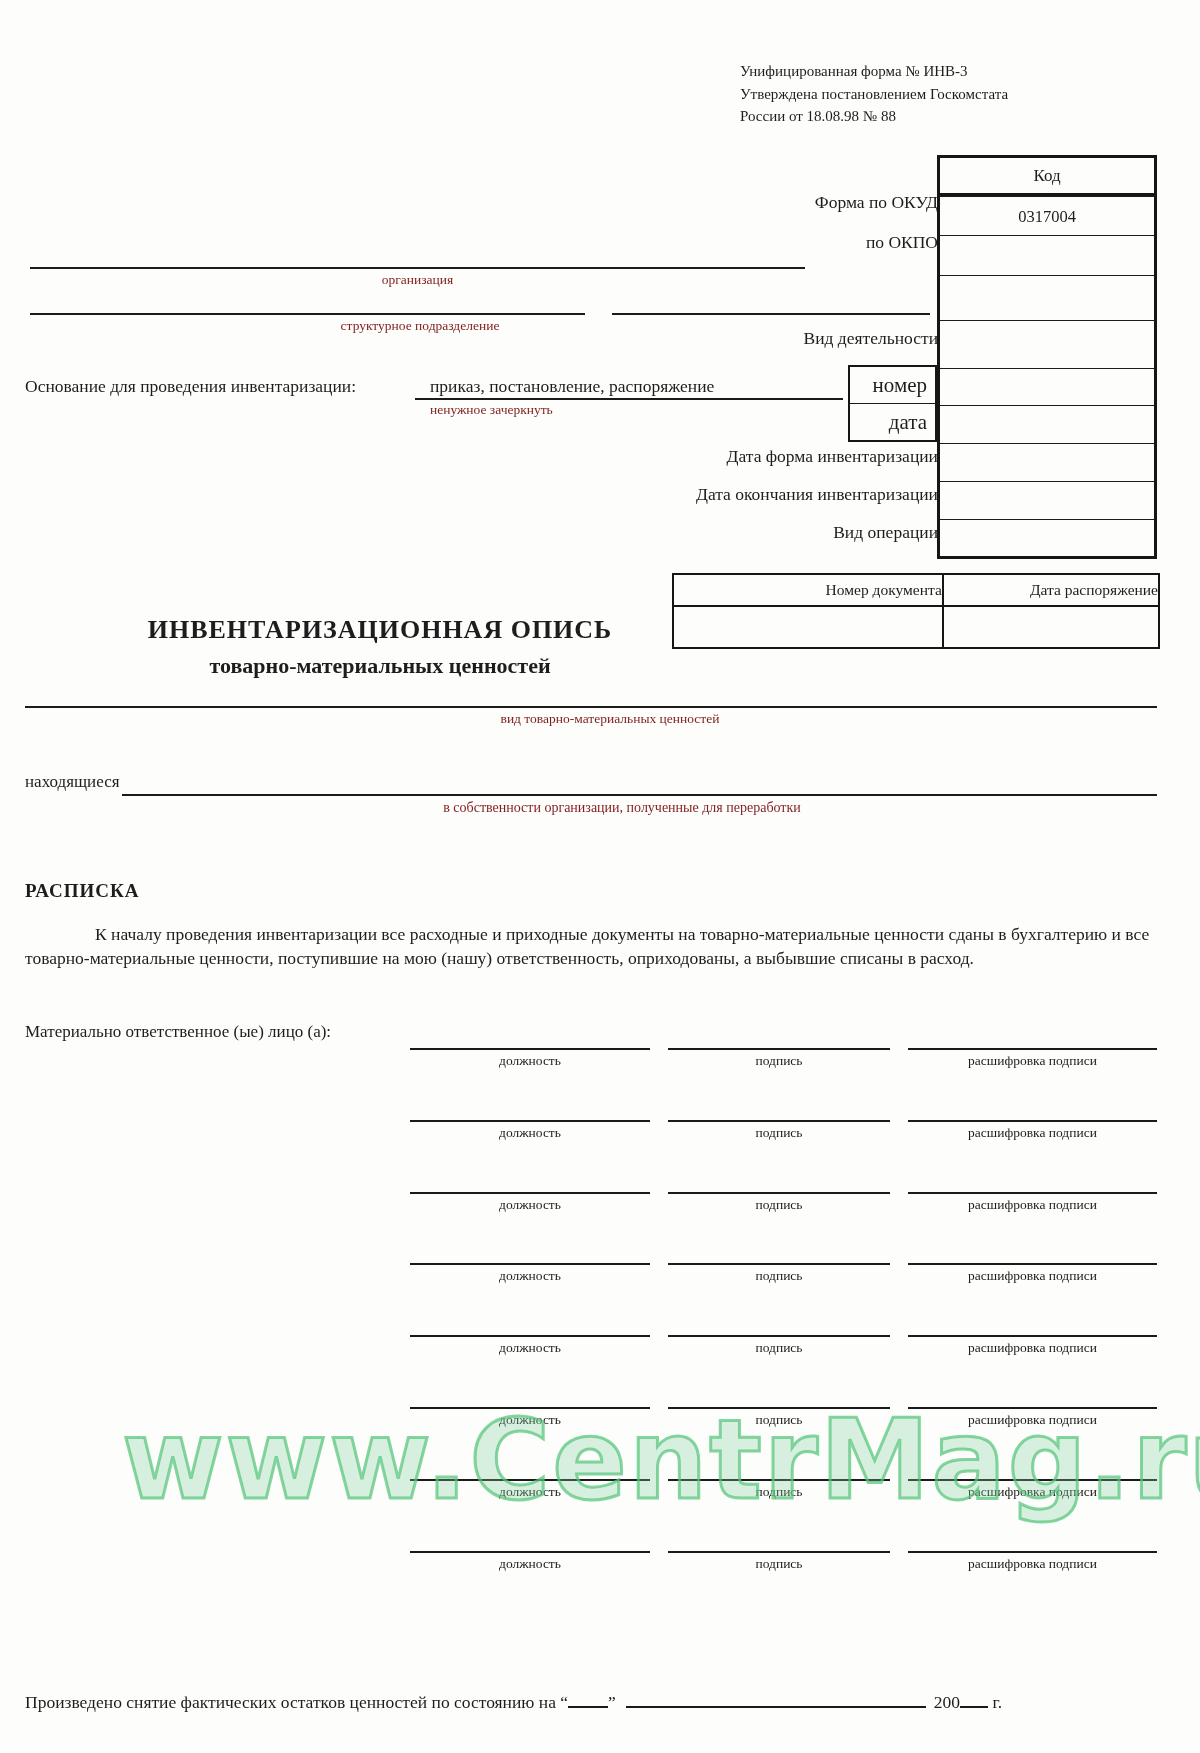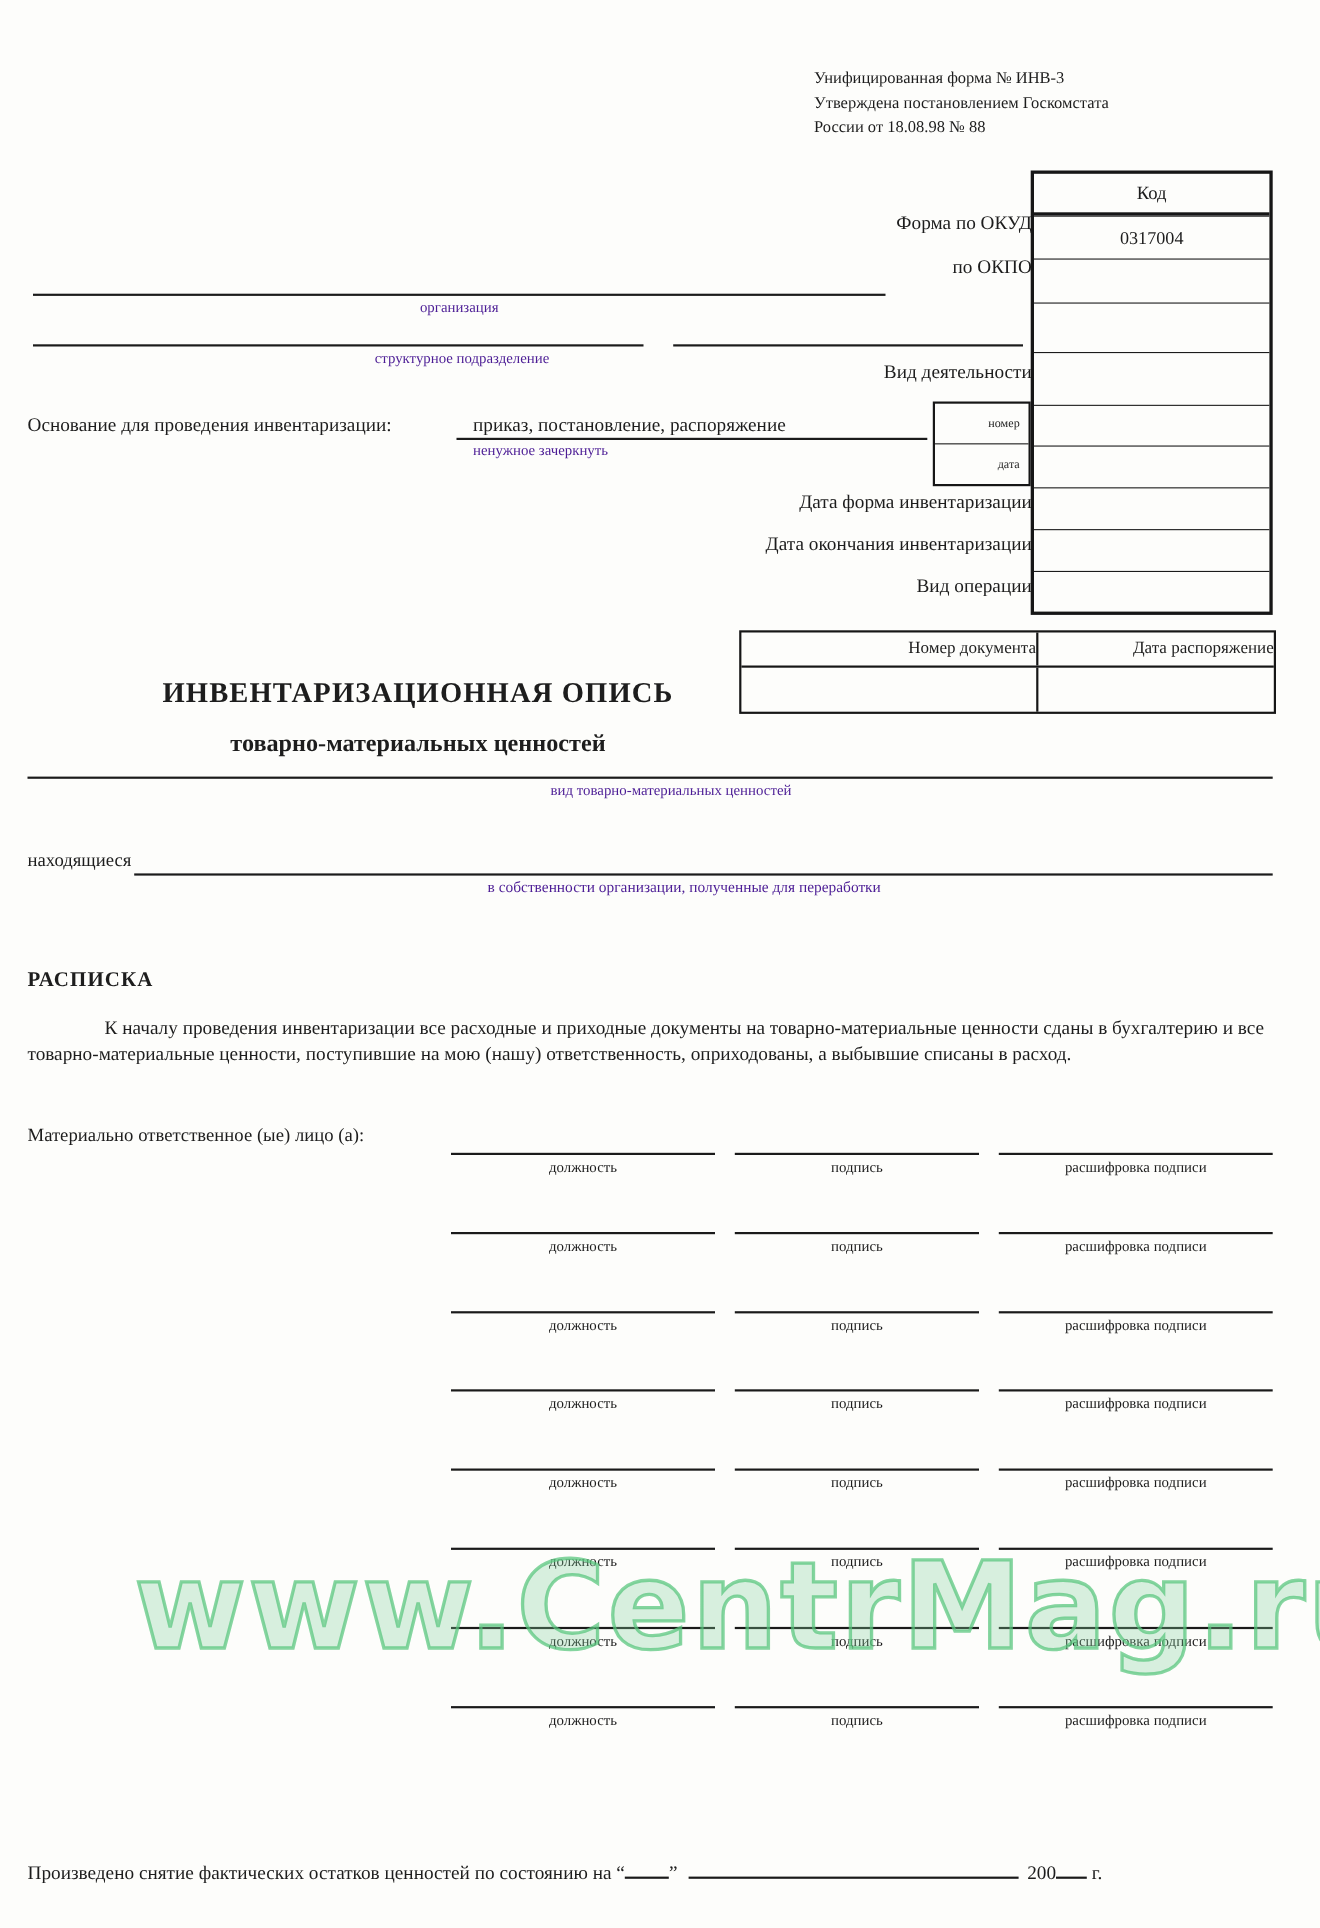--- a/index.html
+++ b/index.html
@@ -3,50 +3,50 @@
 <meta charset="utf-8">
 <style>
   html,body{margin:0;padding:0;background:#ffffff;}
   #page{
     position:relative; width:1200px; height:1753px; margin:0 auto;
     background:#fdfdfb; color:#1d1d1d;
     font-family:"Liberation Serif", serif; overflow:hidden;padding-left:12px;
   }
   .abs{position:absolute;}
   .hline{position:absolute; border-bottom:2px solid #1b1b1b; height:0;}
-  .cap{position:absolute; font-size:13.5px; text-align:center; color:#4c1d95; white-space:nowrap;}
+  .cap{position:absolute; font-size:13.5px; text-align:center; color:#7f1d1d; white-space:nowrap;}
   .lbl{position:absolute; font-size:17.5px; white-space:nowrap;}
   .rlbl{position:absolute; right:274px; text-align:right; font-size:17.5px; white-space:nowrap;}
 
   
   .form-note{left:740px; top:60px; font-size:15px; line-height:1.5; width:340px;}
 
   
   .code-table{left:937px; top:155px; width:220px; border:3px solid #161616; box-sizing:border-box; background:transparent;}
   .code-table .hdr{height:35px; line-height:35px; text-align:center; font-size:17px; border-bottom:3px solid #161616;}
   .code-table .row{border-top:1.5px solid #1b1b1b; text-align:center; font-size:16.5px; box-sizing:border-box;}
   .code-table .row:first-of-type{border-top:none;}
 
   
   .numdate{left:848px; top:365px; width:89px; border:2px solid #161616; box-sizing:border-box;}
-  .numdate .cell{height:36px; line-height:36px; text-align:right; padding-right:8px; font-size:11px;}
+  .numdate .cell{height:36px; line-height:36px; text-align:right; padding-right:8px; font-size:21px;}
   .numdate .cell + .cell{border-top:1.5px solid #1b1b1b;}
 
   
   .doc-table{left:672px; top:573px; width:488px; border:2.5px solid #161616; box-sizing:border-box;}
   .doc-table .dt-hdr{display:flex; border-bottom:2.5px solid #161616;}
   .doc-table .dt-hdr div{height:30px; line-height:30px; text-align:right; font-size:15.5px; box-sizing:border-box;}
   .doc-table .c1{width:271px; border-right:2px solid #161616;}
   .doc-table .c2{width:215px;}
   .doc-table .dt-body{display:flex;}
   .doc-table .dt-body div{height:40px; box-sizing:border-box;}
 
   .title-block{left:130px; top:615px; width:500px; text-align:center; font-weight:bold;}
   .title-block .t1{font-size:26px; letter-spacing:1px; white-space:nowrap;}
-  .title-block .t2{font-size:22px; margin-top:18px; white-space:nowrap;}
+  .title-block .t2{font-size:22px; margin-top:8px; white-space:nowrap;}
 
   .receipt-title{left:25px; top:880px; width:1132px; font-size:19px; font-weight:bold; letter-spacing:1px;}
   .receipt-body{left:25px; top:922px; width:1135px; font-size:17.5px; line-height:1.38; text-indent:70px;}
 
   .sig-row{position:absolute; left:0; width:1200px; height:44px;}
   .sig-col{position:absolute; top:0;}
   .sig-line{height:10px; border-bottom:2.5px solid #1a1a1a;}
   .sig-cap{padding-top:3px; text-align:center; font-size:13.5px; white-space:nowrap;}
   .sc1{left:410px; width:240px;}
   .sc2{left:668px; width:222px;}

